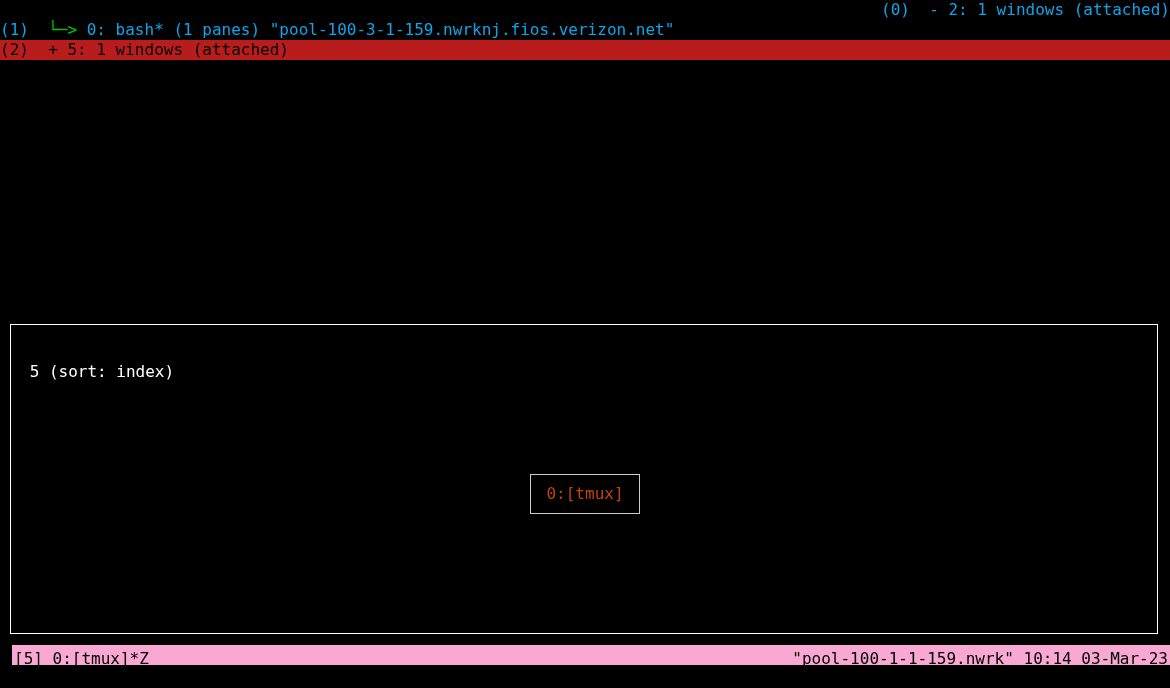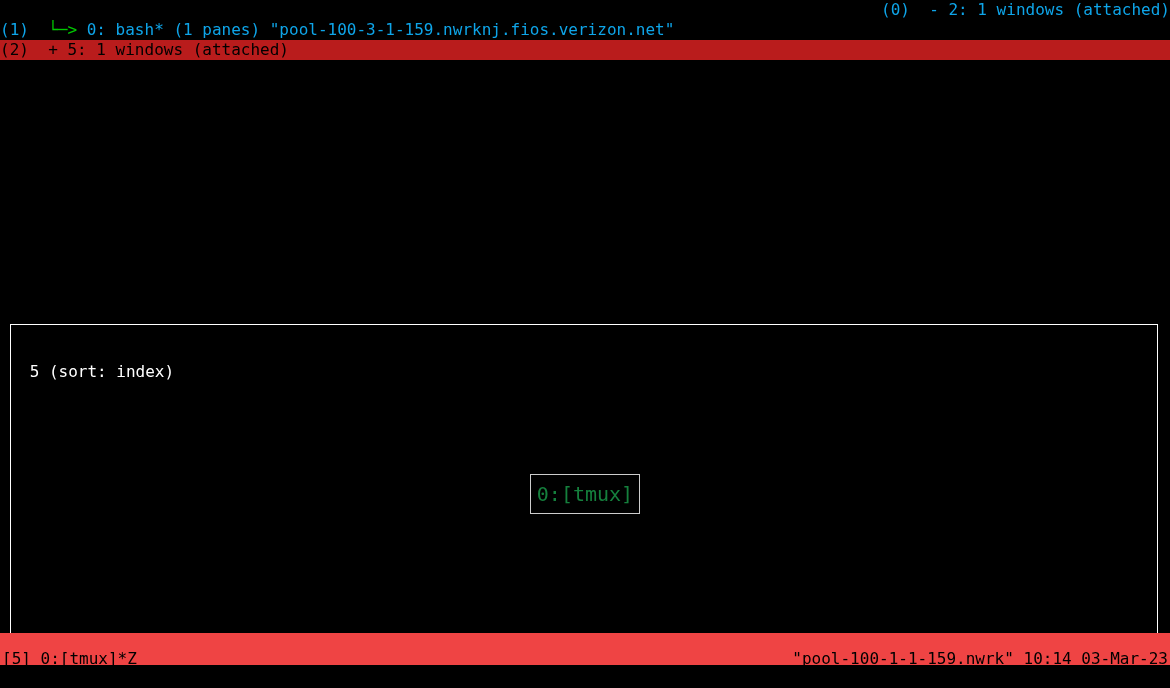--- a/index.html
+++ b/index.html
@@ -43,33 +43,33 @@
       white-space:pre; color:#fff;
     }
     .cursor {
       background:#fff; color:#000;
     }
     .center-box {
       position:absolute;
       left:520px; top:150px;
       width:110px; height:40px;
       border:1px solid #ccc;
-      color:#15803d;
+      color:#c2410c;
       display:flex; align-items:center; justify-content:center;
-      font-family:inherit; font-size:20px;
+      font-family:inherit; font-size:16px;
     }
     .status-bar {
       position:absolute;
-      left:0; right:0; bottom:23px;
+      left:12px; right:0; bottom:23px;
       height:20px;
-      background:#ef4444;
+      background:#f9a8d4;
       color:#000;
       white-space:pre;
       display:flex; justify-content:space-between;
-      padding:16px 2px;
+      padding:4px 2px;
     }
     .status-right { color:#000; }
     .below-status {
       position:absolute; left:0; right:0; bottom:0; height:23px;
       background:#000;
     }
   </style>
 </head>
 <body>
 

